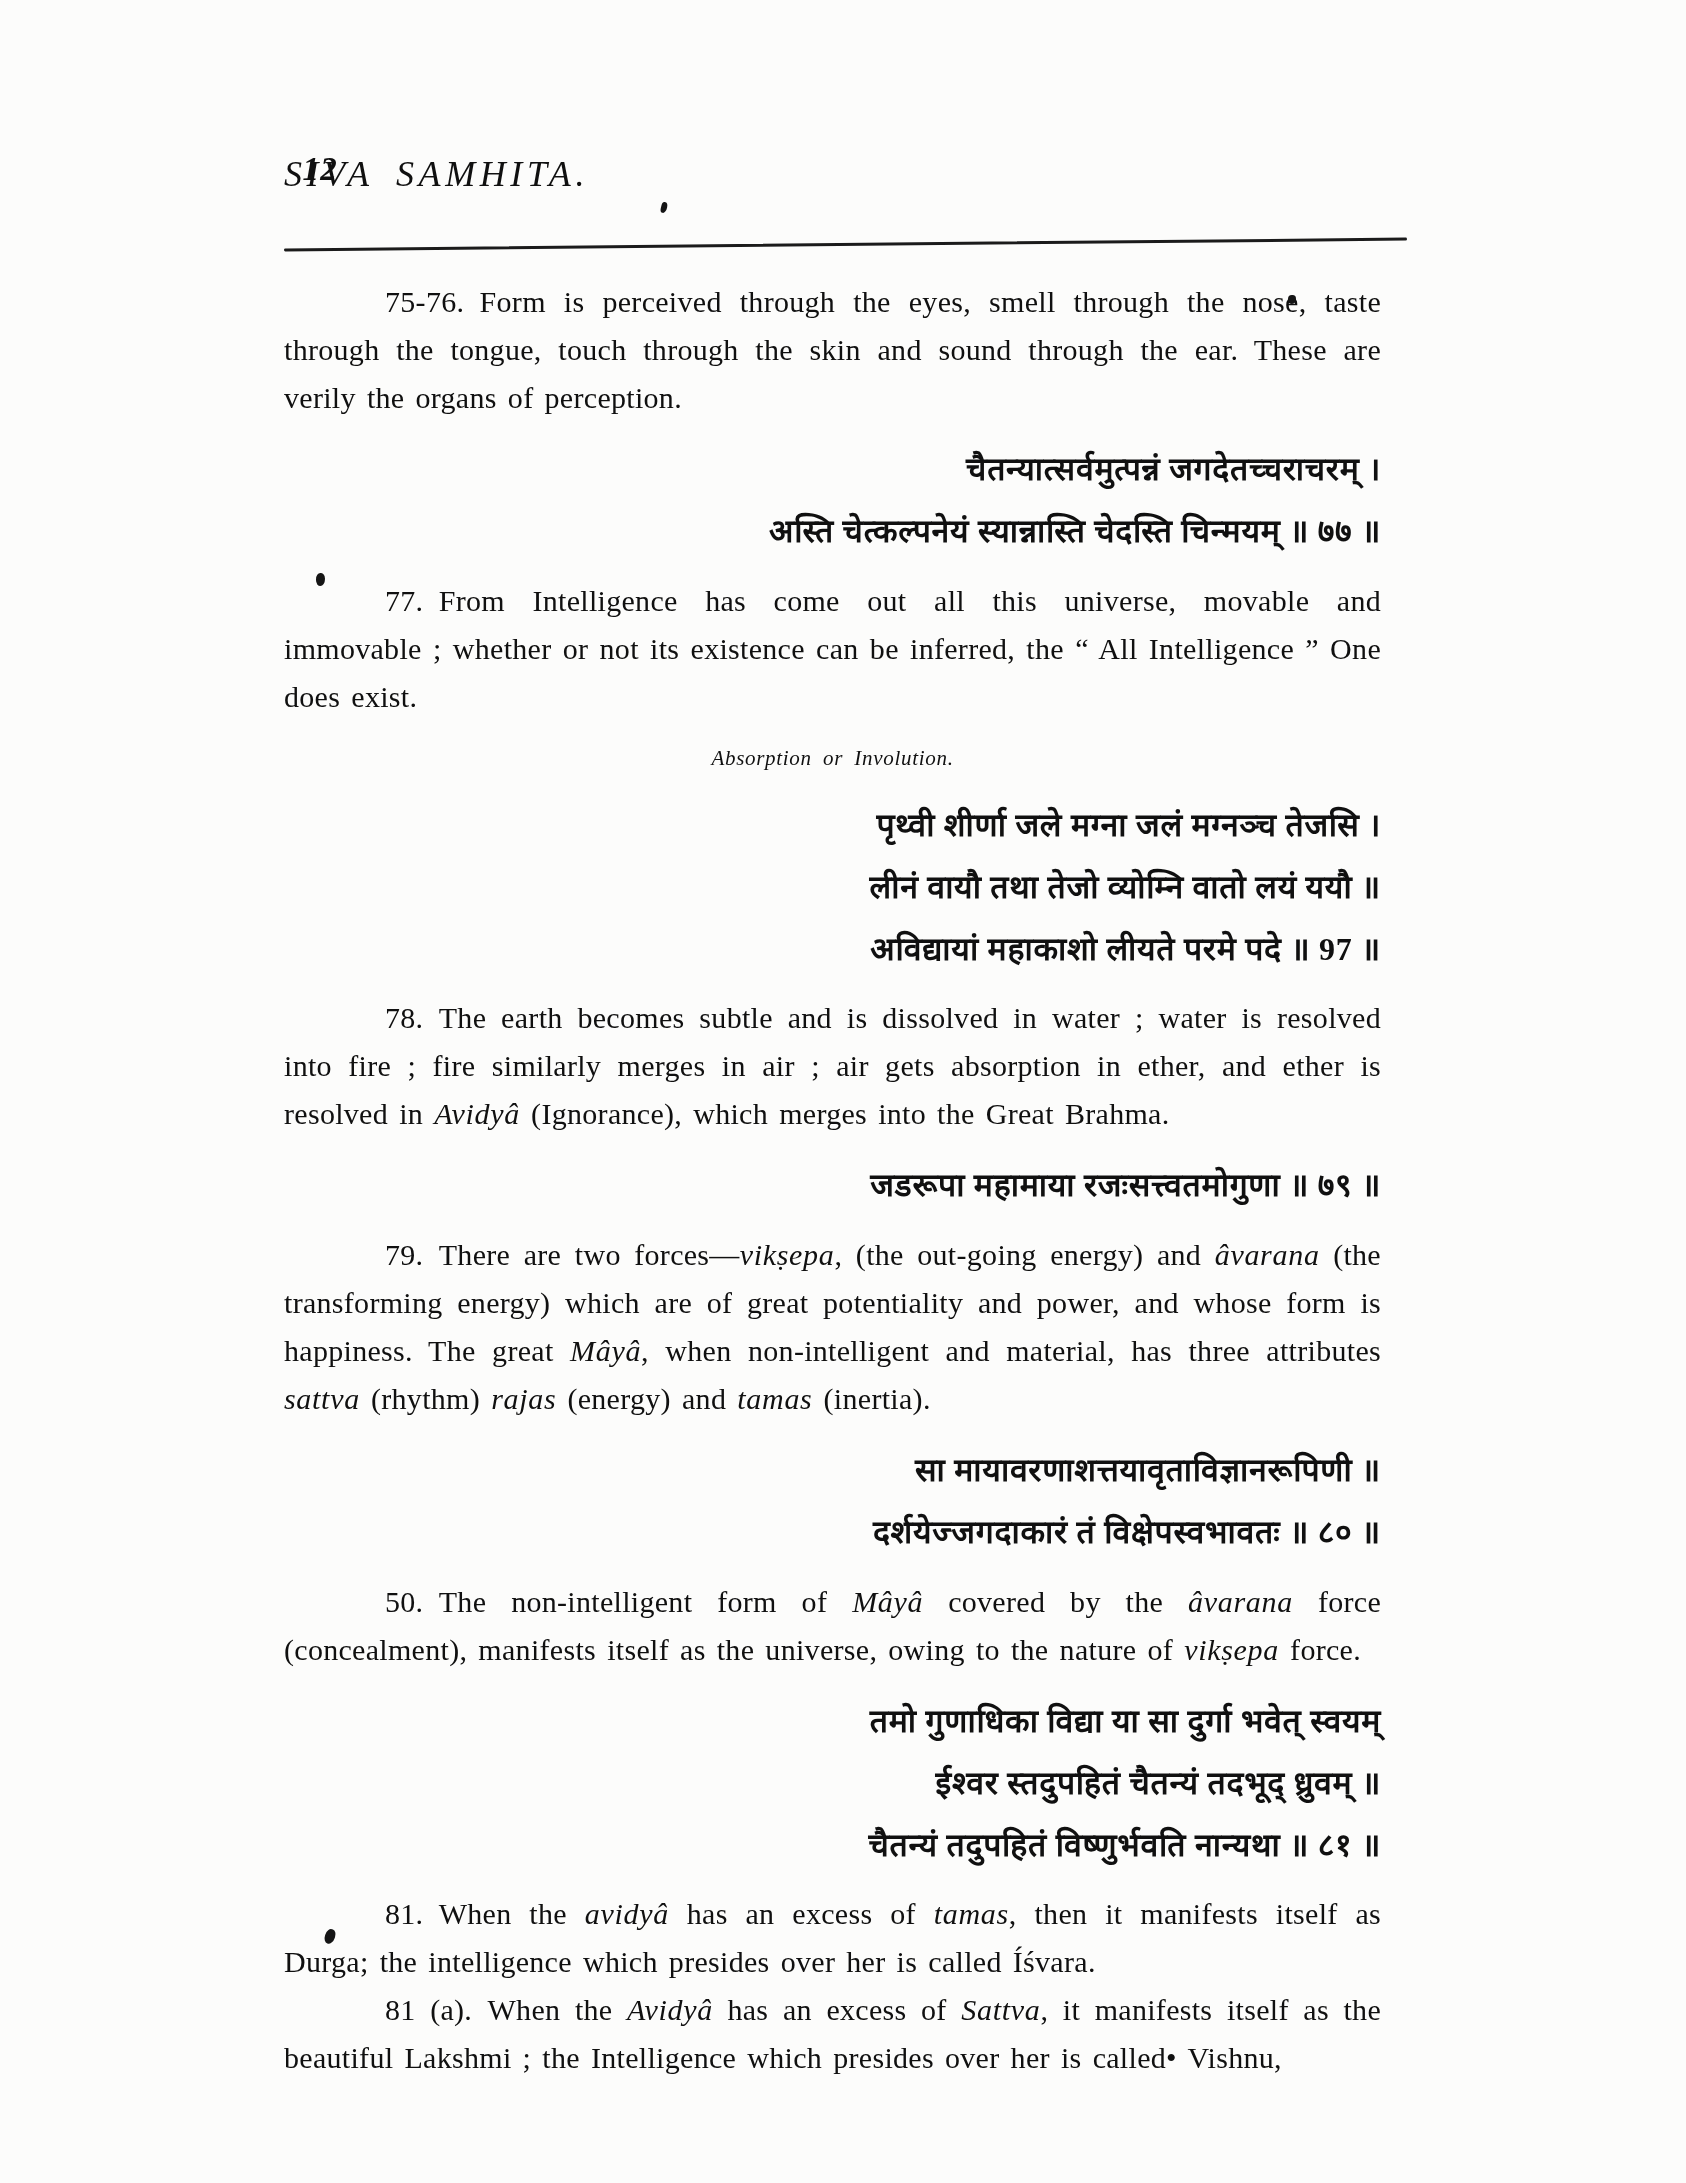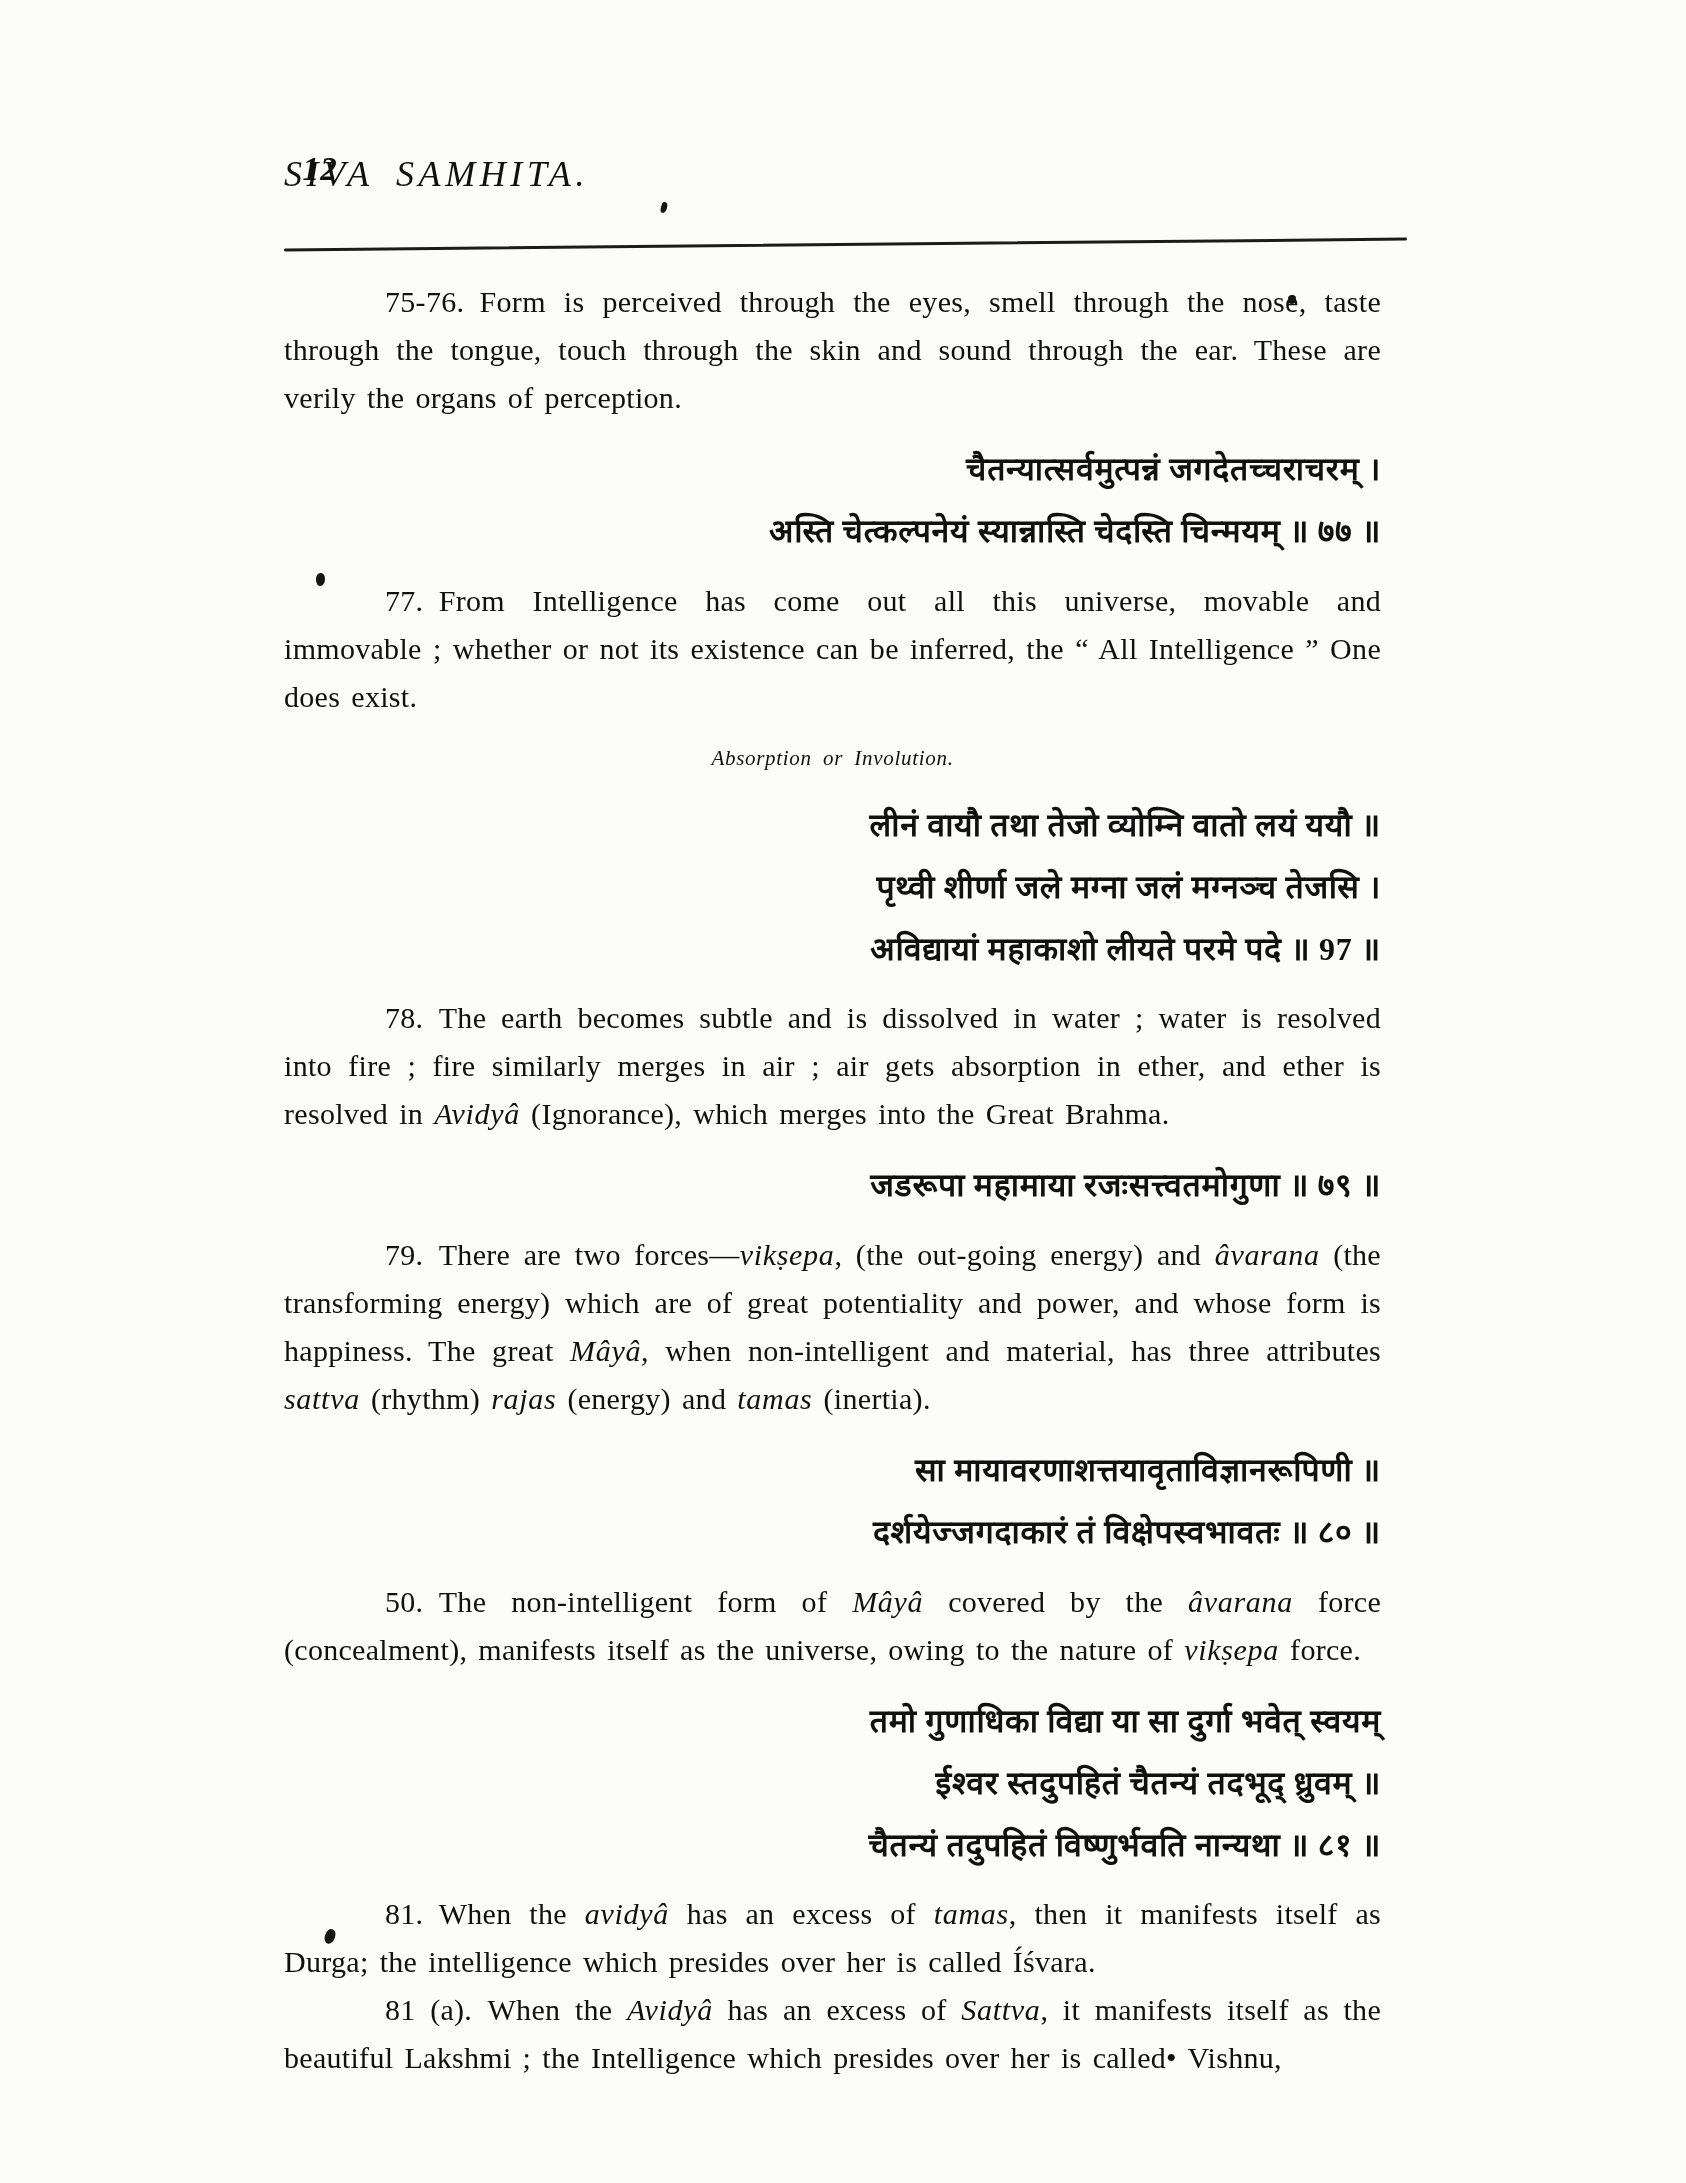--- a/index.html
+++ b/index.html
@@ -113,22 +113,22 @@
 
   <div class="content">
       <p class="para"><span>75-76. Form is perceived through the eyes, smell through the nose, taste through the tongue, touch through the skin and sound through the ear. These are verily the organs of perception.</span></p>
       <div class="verse">
         <div class="verse-line">चैतन्यात्सर्वमुत्पन्नं जगदेतच्चराचरम् ।</div>
         <div class="verse-line">अस्ति चेत्कल्पनेयं स्यान्नास्ति चेदस्ति चिन्मयम् ॥ ७७ ॥</div>
       </div>
       <p class="para"><span>77. From Intelligence has come out all this universe, movable and immovable ; whether or not its existence can be inferred, the “ All Intelligence ” One does exist.</span></p>
       <div class="subheading">Absorption or Involution.</div>
       <div class="verse">
+        <div class="verse-line">पृथ्वी शीर्णा जले मग्ना जलं मग्नञ्च तेजसि ।</div>
         <div class="verse-line">लीनं वायौ तथा तेजो व्योम्नि वातो लयं ययौ ॥</div>
-        <div class="verse-line">पृथ्वी शीर्णा जले मग्ना जलं मग्नञ्च तेजसि ।</div>
         <div class="verse-line">अविद्यायां महाकाशो लीयते परमे पदे ॥ 97 ॥</div>
       </div>
       <p class="para"><span>78. The earth becomes subtle and is dissolved in water ; water is resolved into fire ; fire similarly merges in air ; air gets absorption in ether, and ether is resolved in </span><em>Avidyâ</em><span> (Ignorance), which merges into the Great Brahma.</span></p>
       <div class="verse">
         <div class="verse-line">जडरूपा महामाया रजःसत्त्वतमोगुणा ॥ ७९ ॥</div>
       </div>
       <p class="para"><span>79. There are two forces—</span><em>vikṣepa</em><span>, (the out-going energy) and </span><em>âvarana</em><span> (the transforming energy) which are of great potentiality and power, and whose form is happiness. The great </span><em>Mâyâ</em><span>, when non-intelligent and material, has three attributes </span><em>sattva</em><span> (rhythm) </span><em>rajas</em><span> (energy) and </span><em>tamas</em><span> (inertia).</span></p>
       <div class="verse">
         <div class="verse-line">सा मायावरणाशत्तयावृताविज्ञानरूपिणी ॥</div>
         <div class="verse-line">दर्शयेज्जगदाकारं तं विक्षेपस्वभावतः ॥ ८० ॥</div>

